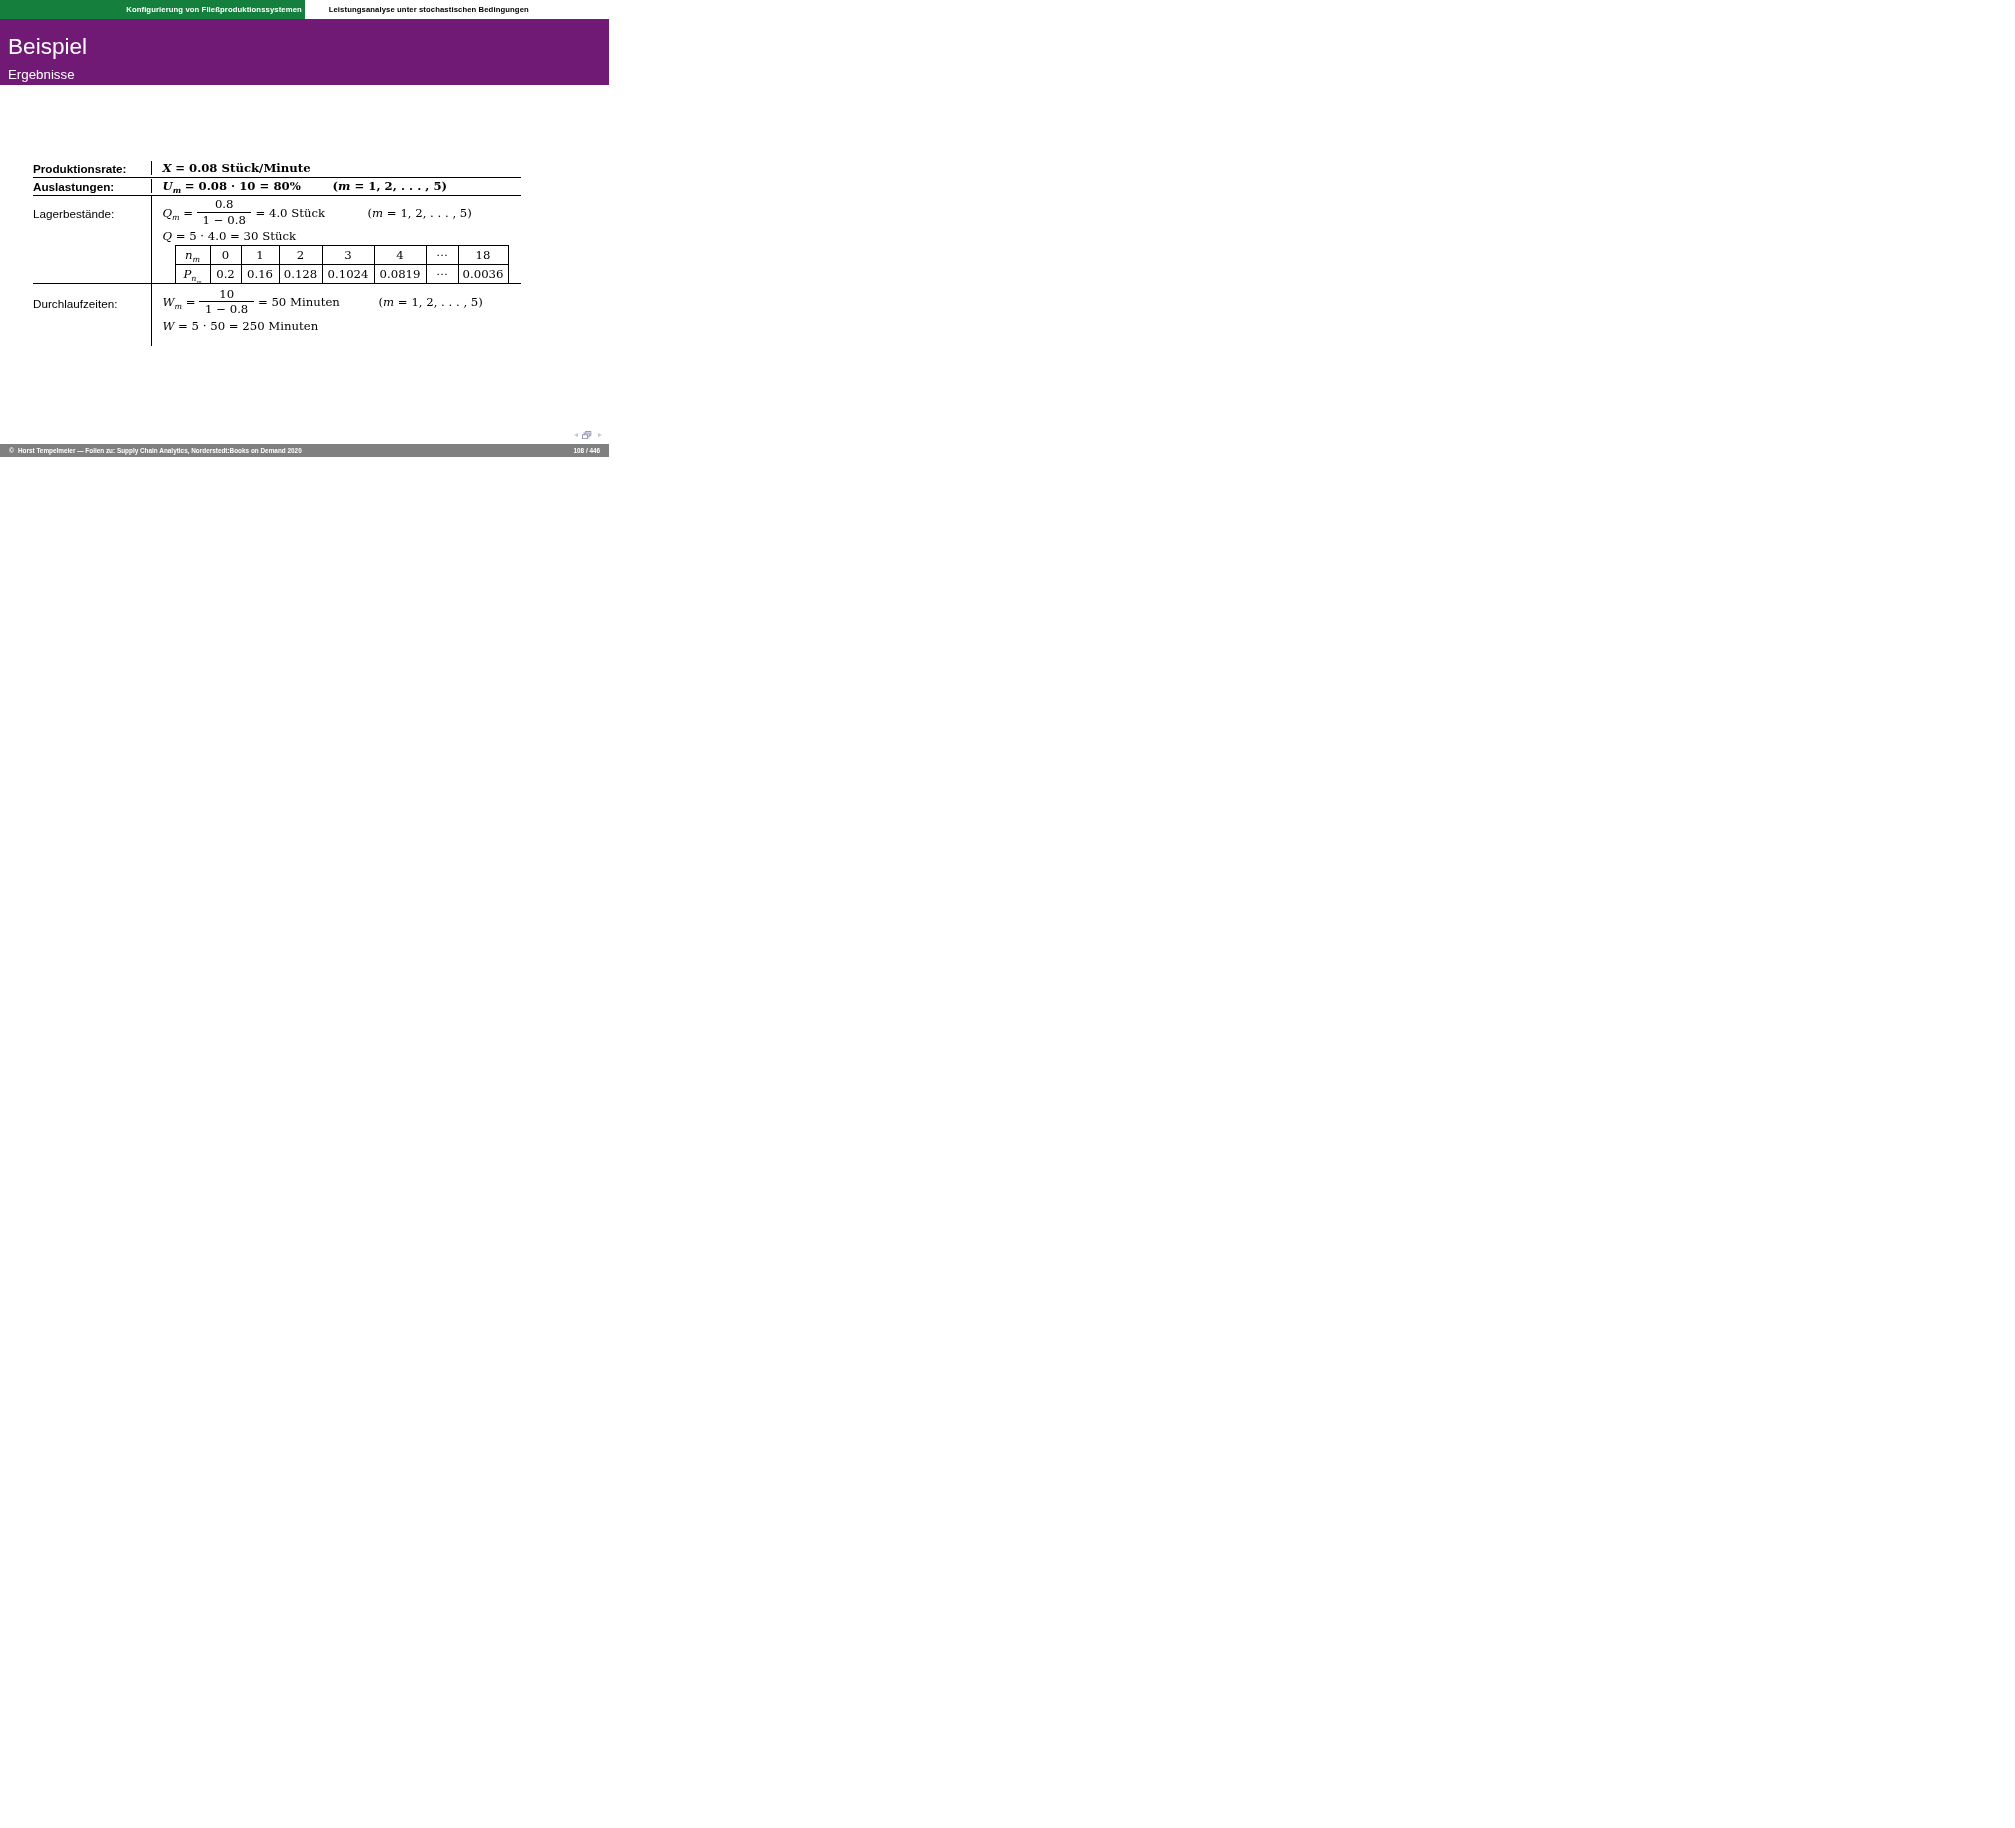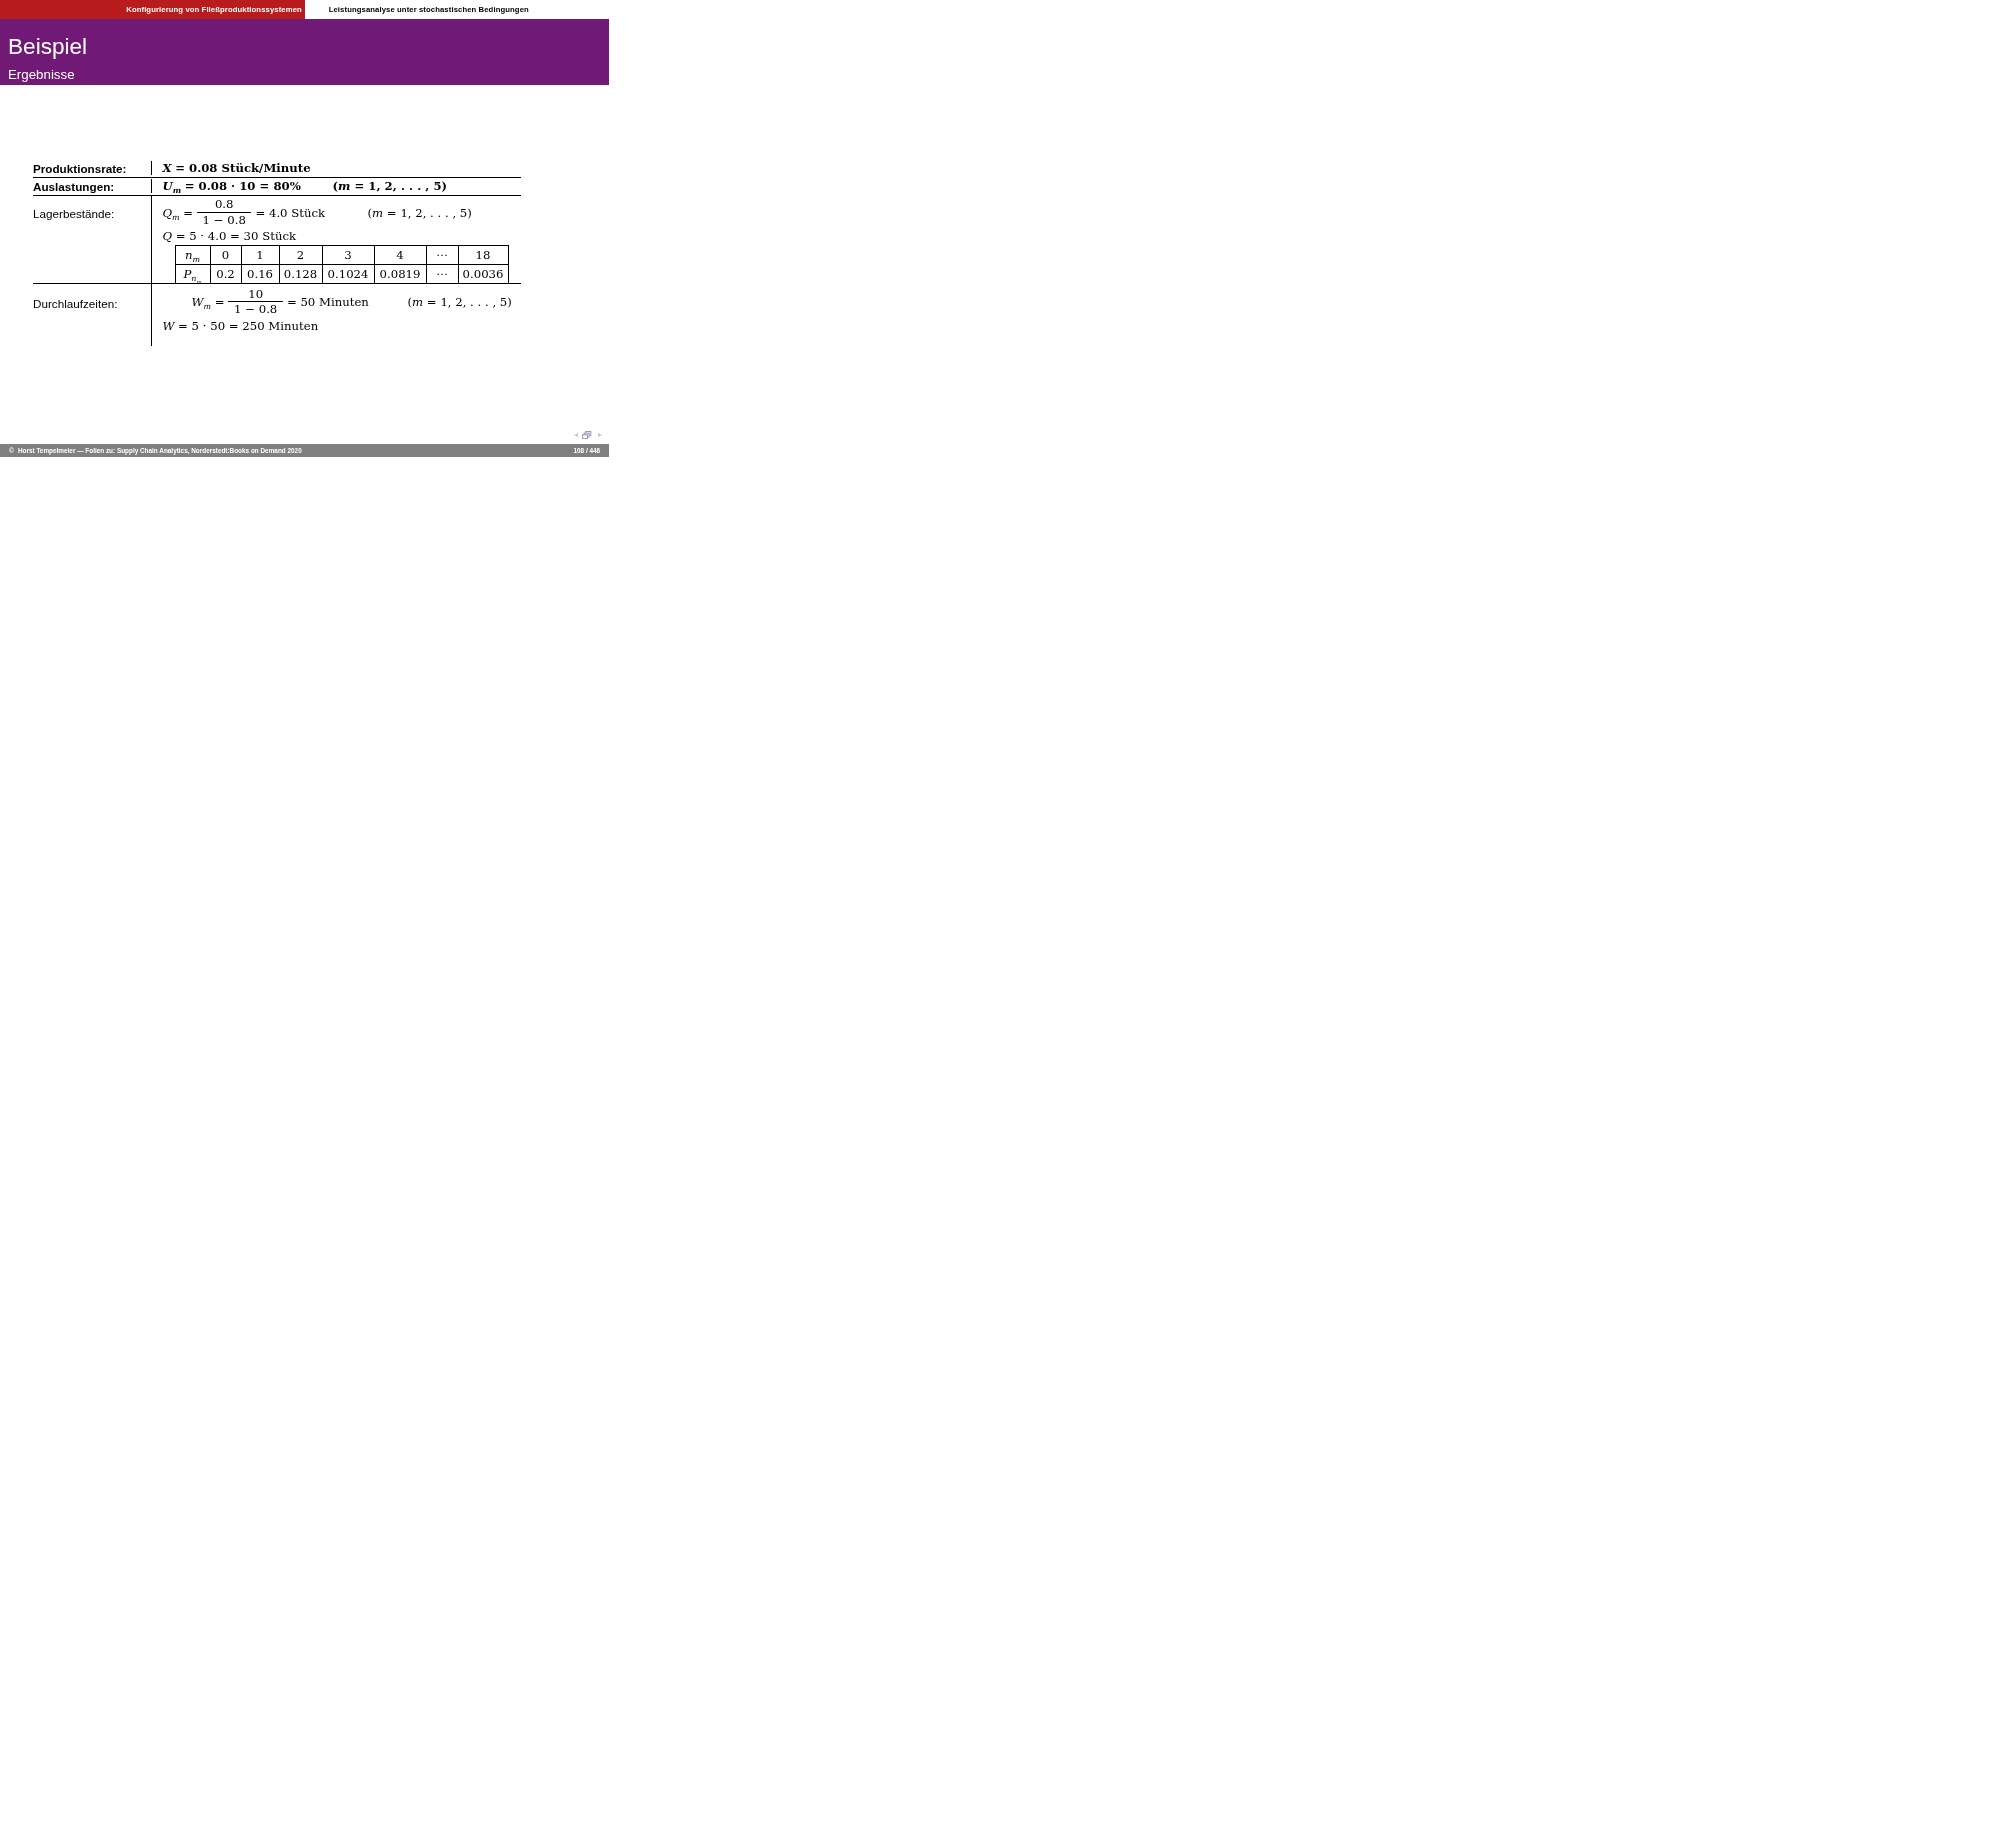--- a/index.html
+++ b/index.html
@@ -10,21 +10,21 @@
     background: #ffffff;
     overflow: hidden;
     font-family: "Liberation Sans", sans-serif;
     color: #000;
   }
   * { box-sizing: border-box; }
 
   
   .topbar { position: absolute; top: 0; left: 0; width: 100%; height: 19px; display: flex; }
   .topbar-left {
-    width: 305px; flex: 0 0 305px; background: #b91c1c;
+    width: 305px; flex: 0 0 305px; background: #15803d;
     display: flex; align-items: center; justify-content: flex-end;
     padding-right: 3.2px;
   }
   .topbar-left span { color: #ffffff; font-size: 7.7px; font-weight: bold; letter-spacing: 0.1px; }
   .topbar-right {
     flex: 1; background: #ffffff;
     display: flex; align-items: center; justify-content: flex-start;
     padding-left: 11.7px;
   }
   .topbar-right span { color: #000000; font-size: 7.7px; font-weight: bold; letter-spacing: 0.1px; padding-left: 12px; }
@@ -53,21 +53,21 @@
   .row4 .cell-label { padding-top: 13px; }
 
   .math { font-family: "DejaVu Serif", serif; font-size: 11.7px; }
   .mi { font-style: italic; }
   sub { font-size: 68%; line-height: 0; }
 
   .fline { display: flex; align-items: center; position: relative; }
   .row1 .fline, .row2 .fline { height: 100%; }
   .row3 .fline-a { height: 33px; }
   .row3 .fline-b { height: 13.3px; }
-  .row4 .fline-a { height: 35px; margin-left: 29px; }
+  .row4 .fline-a { height: 35px; }
   .row4 .fline-b { height: 13.7px; }
   .meq { margin-left: 3.6px; white-space: pre; }
   .frac { display: inline-flex; flex-direction: column; align-items: center; margin: 0 4px; }
   .frac .num { padding: 0 5.6px 0.8px; line-height: 1.1; }
   .frac .den { border-top: 0.8px solid #000; padding: 1.2px 5.6px 0; line-height: 1.1; white-space: pre; }
   .cond { position: absolute; white-space: pre; }
   .cond-r2 { left: 170px; }
   .cond-r3 { left: 205px; }
   .cond-r4 { left: 216px; }
 

